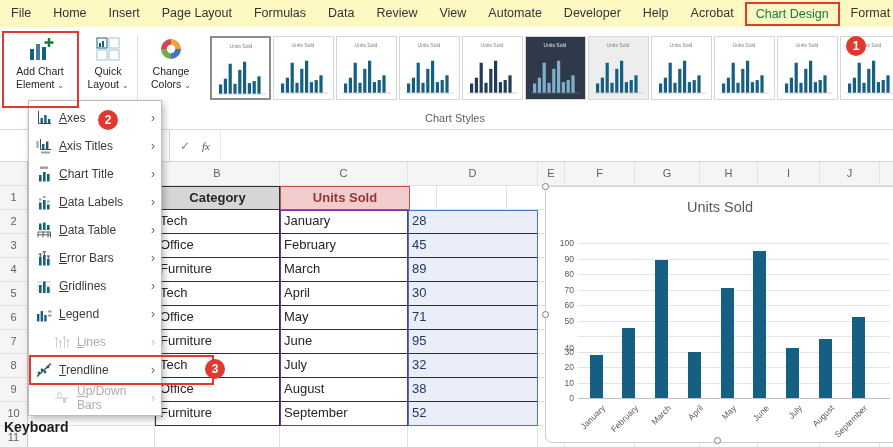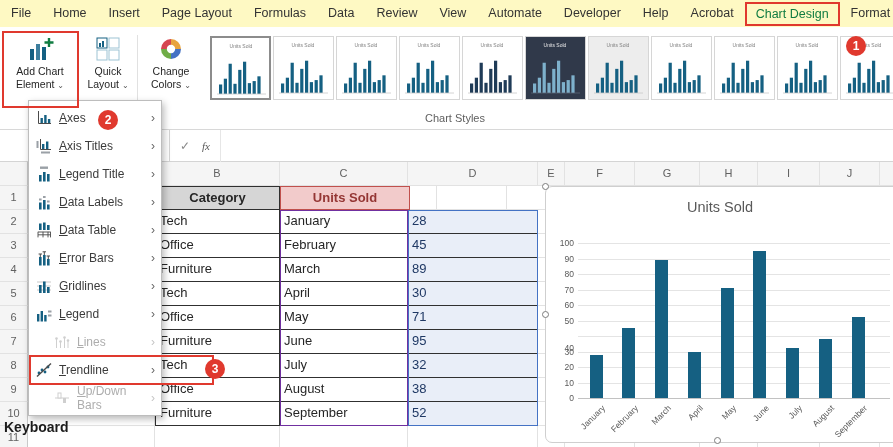--- a/index.html
+++ b/index.html
@@ -538,21 +538,21 @@
       <span class="lbl">Axis Titles</span>
       <span class="sub">›</span>
     </div>
     <div class="mi">
       <span class="mic"><svg width="18" height="16" viewBox="0 0 16 16">
           <rect x="4" y="0.5" width="8" height="2.4" fill="#9AA0A6"></rect>
           <rect x="3" y="9" width="2.6" height="6.5" fill="#156082"></rect>
           <rect x="7" y="6" width="2.6" height="9.5" fill="#156082"></rect>
           <rect x="11" y="8" width="2.6" height="7.5" fill="#156082"></rect>
         </svg></span>
-      <span class="lbl">Legend Title</span>
+      <span class="lbl">Chart Title</span>
       <span class="sub">›</span>
     </div>
     <div class="mi">
       <span class="mic"><svg width="18" height="16" viewBox="0 0 16 16">
           <rect x="3" y="4.5" width="2.6" height="2" fill="#9AA0A6"></rect>
           <rect x="3" y="8.5" width="2.6" height="7" fill="#156082"></rect>
           <rect x="7" y="2" width="2.6" height="2" fill="#9AA0A6"></rect>
           <rect x="7" y="6" width="2.6" height="9.5" fill="#156082"></rect>
           <rect x="11" y="6.5" width="2.6" height="2" fill="#9AA0A6"></rect>
           <rect x="11" y="10.5" width="2.6" height="5" fill="#156082"></rect>

